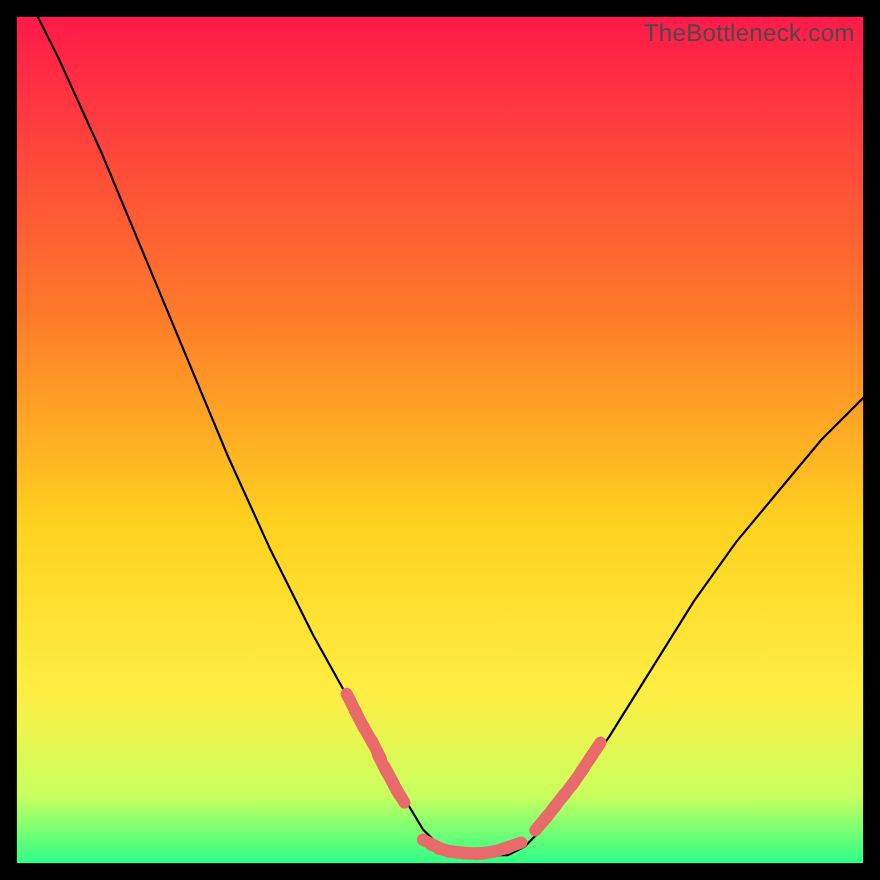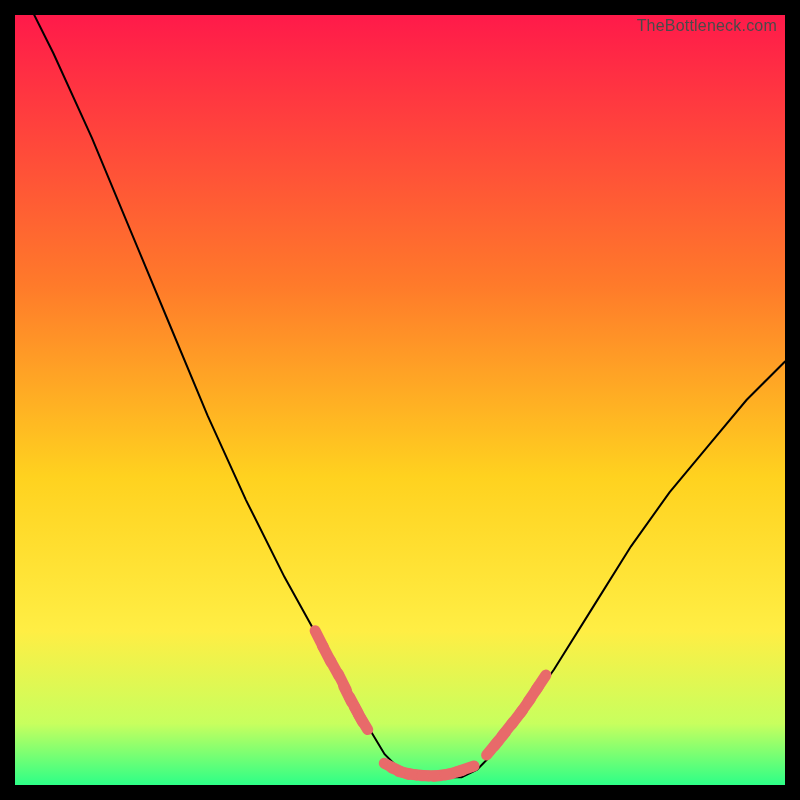--- a/index.html
+++ b/index.html
@@ -23,21 +23,21 @@
     top: 15px;
     width: 770px;
     height: 770px;
     overflow: hidden;
   }
   .watermark {
     position: absolute;
     top: 2px;
     right: 8px;
     color: #4a4a4a;
-    font-size: 16px;
+    font-size: 22px;
     font-weight: 500;
     letter-spacing: 0.2px;
     z-index: 10;
     text-align: right;
   }
   svg {
     display: block;
   }
 </style>
 </head>

